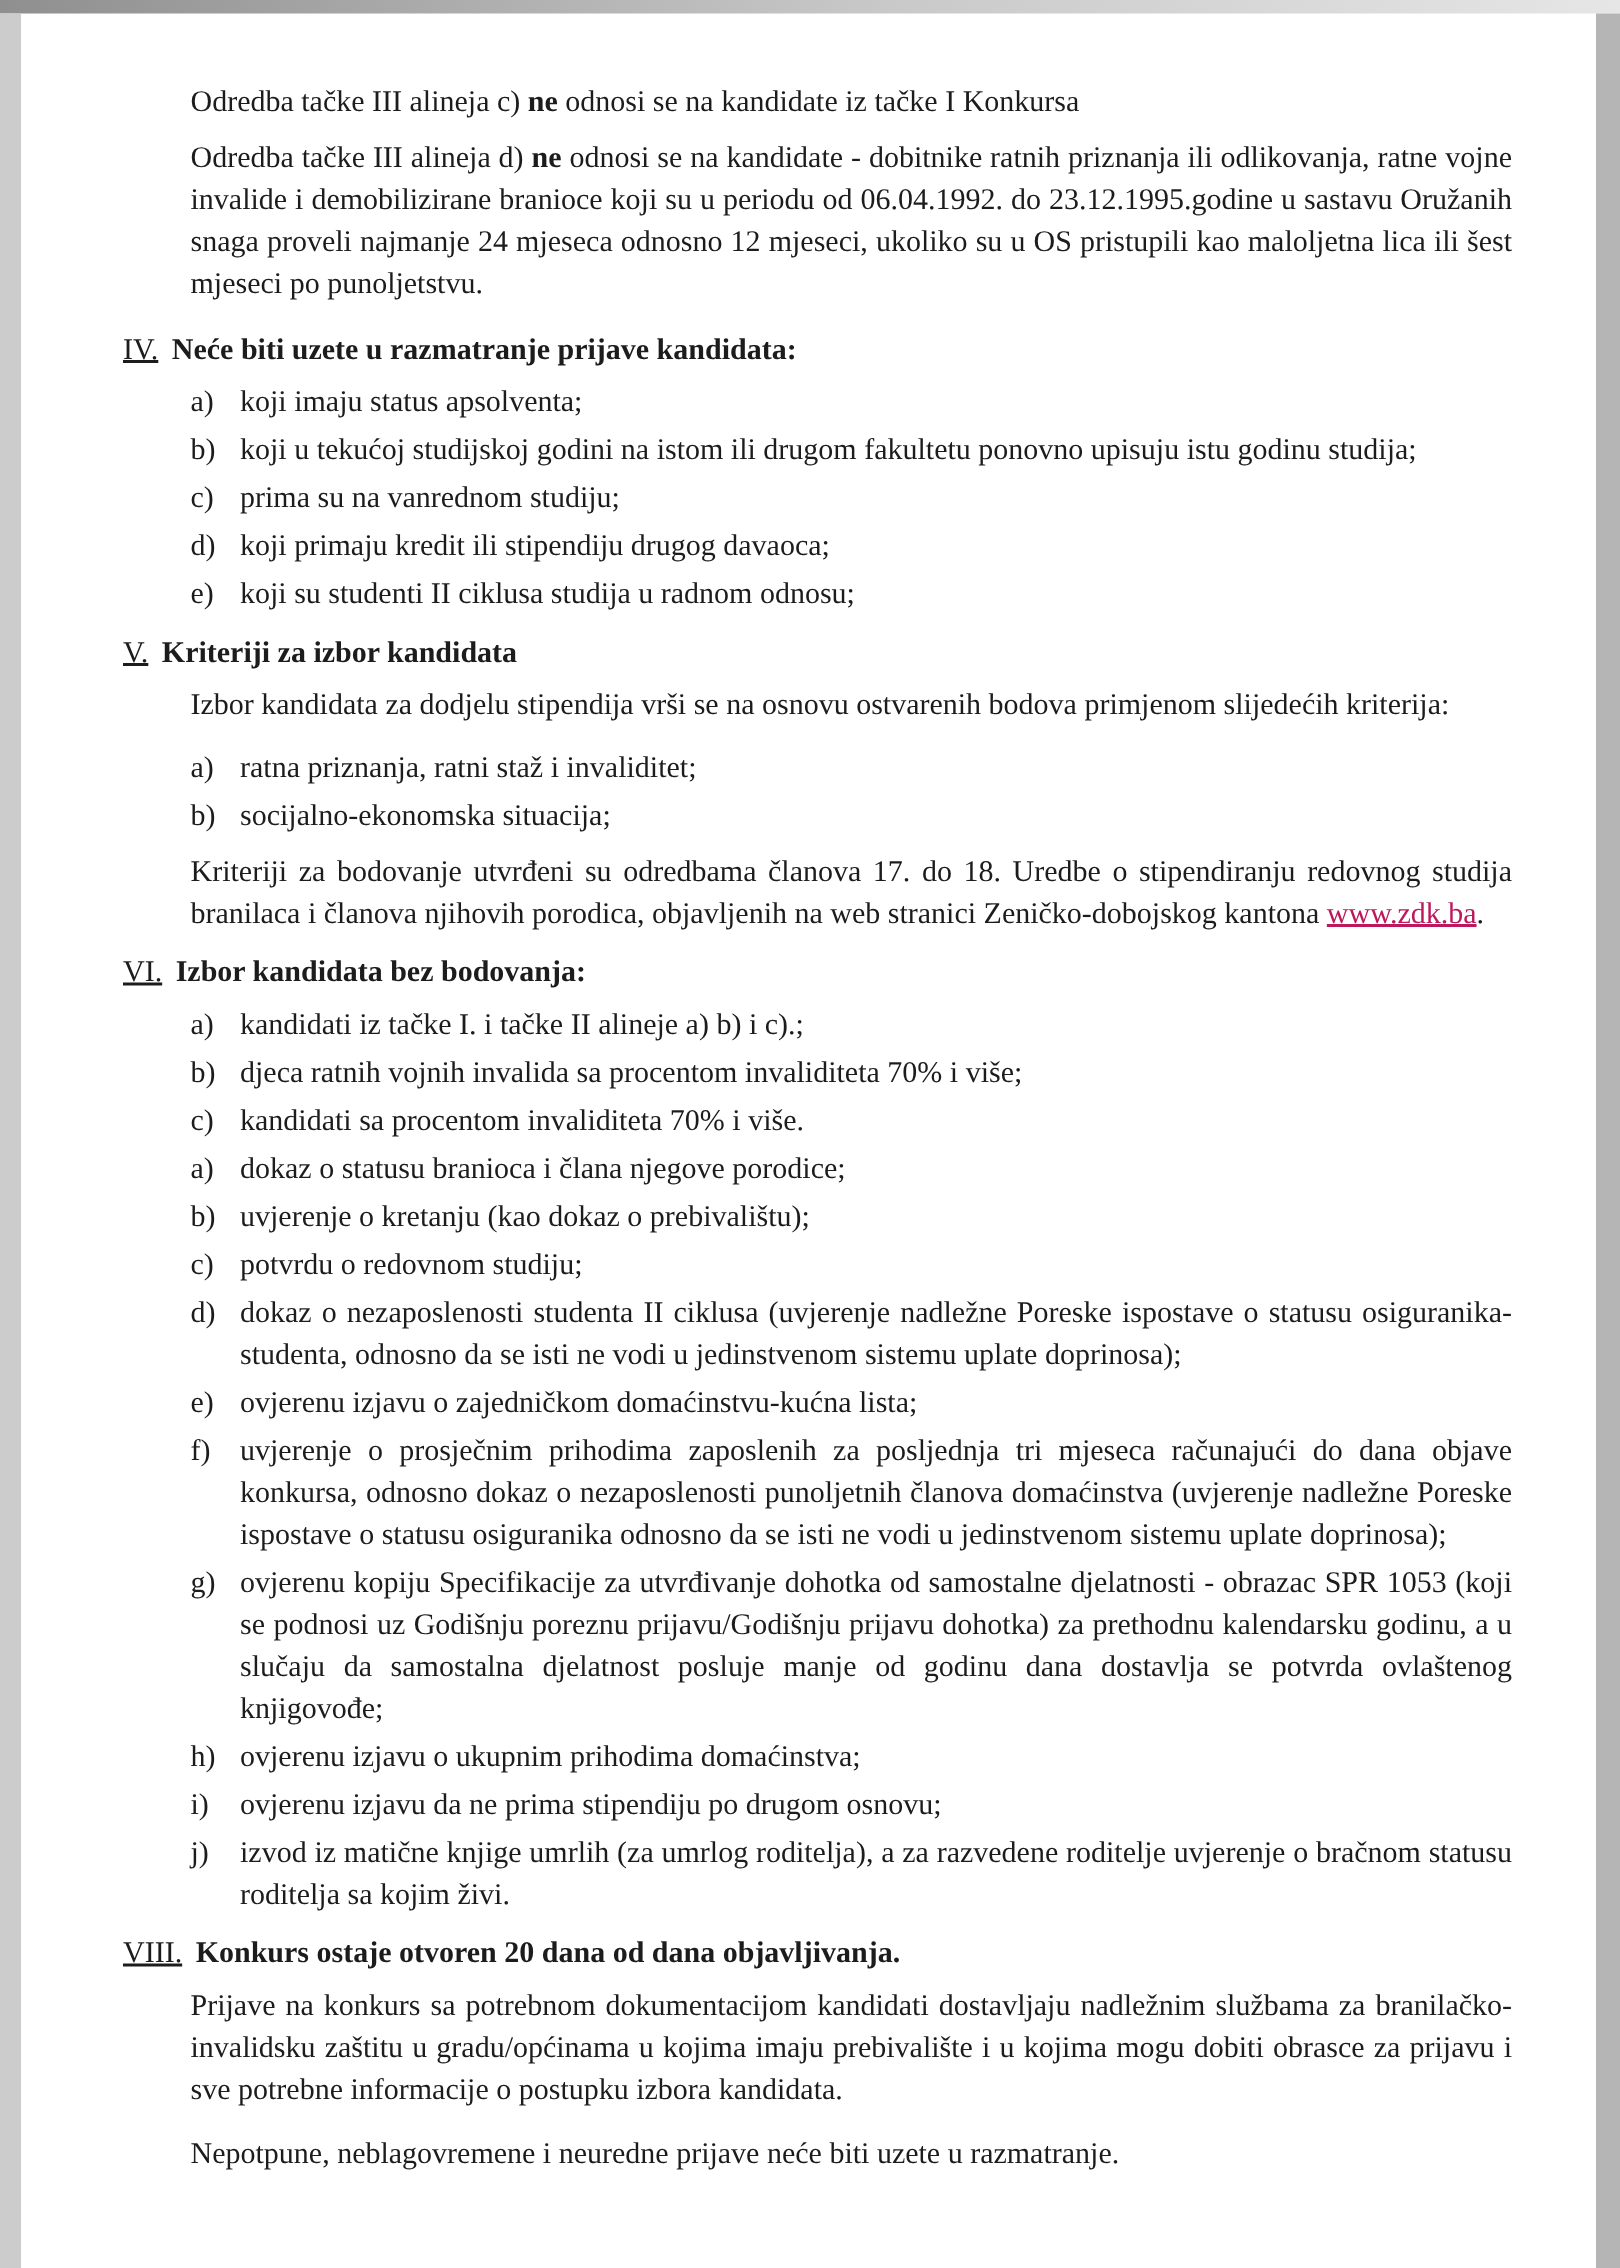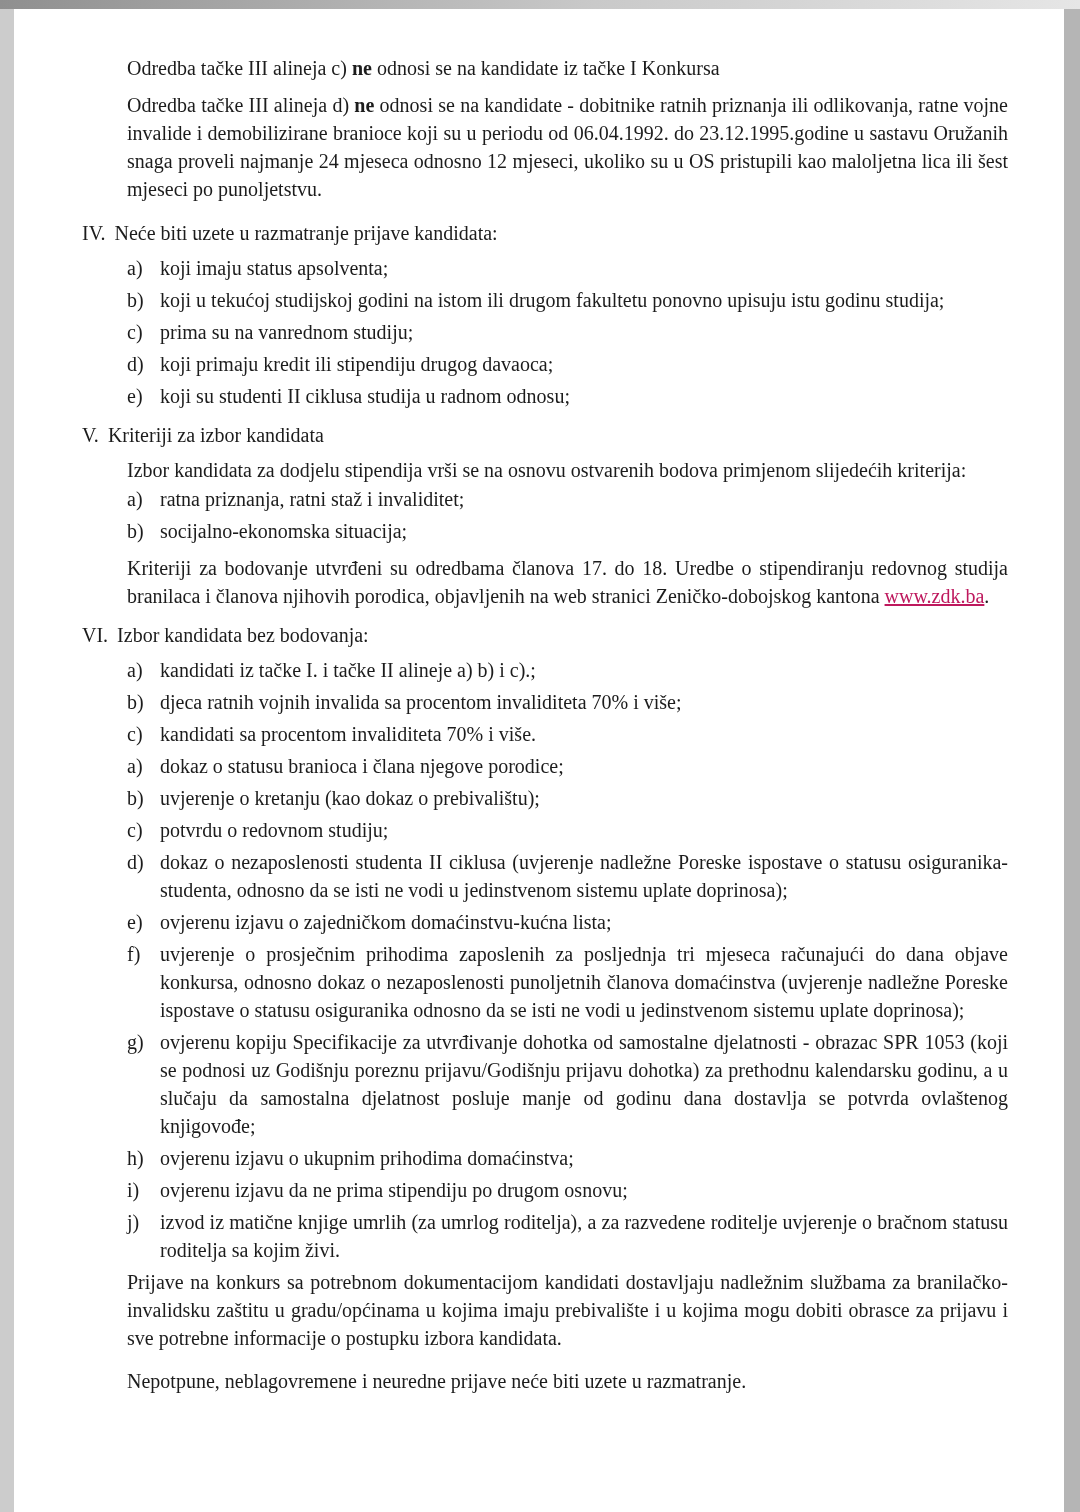--- a/index.html
+++ b/index.html
@@ -24,27 +24,27 @@
     font-size:20px;
     line-height:28px;
     overflow:hidden;
   }
   p{margin:0;}
   .just{text-align:justify;}
   .b{font-weight:700;}
   .para1{margin-bottom:9px;}
   .para2{margin-bottom:16px;}
   .heading{margin:11px 0 7px -45px;}
-  .heading .num{font-weight:400;margin-right:9px;}
-  .heading .ttl{font-weight:400;}
+  .heading .num{font-weight:400;margin-right:9px;text-decoration:underline;}
+  .heading .ttl{font-weight:700;}
   .items{margin:0;}
   .item{display:flex;margin-bottom:4px;}
   .item .ltr{flex:0 0 33px;}
   .item .txt{flex:1 1 auto;text-align:justify;}
-  .v-intro{margin-bottom:1px;font-family:Liberation Serif, serif;}
+  .v-intro{margin-bottom:14px;font-family:Liberation Serif, serif;}
   .note{margin-top:9px;}
   .link{color:#be185d;text-decoration:underline;cursor:pointer;}
   .viii-para{margin-bottom:15px;}
   .closing{font-weight:400;}
 </style>
 </head>
 <body>
 
 <div class="edge top"></div>
 <div class="edge left"></div>
@@ -152,16 +152,19 @@
     <div class="item">
         <span class="ltr">i)</span>
         <span class="txt">ovjerenu izjavu da ne prima stipendiju po drugom osnovu;</span>
       </div>
     <div class="item">
         <span class="ltr">j)</span>
         <span class="txt">izvod iz matične knjige umrlih (za umrlog roditelja), a za razvedene roditelje uvjerenje o bračnom statusu roditelja sa kojim živi.</span>
       </div>
   </div>
 
+  <div class="heading">
+    <span class="num">VIII.</span><span class="ttl">Konkurs ostaje otvoren 20 dana od dana objavljivanja.</span>
+  </div>
   <p class="viii-para just">Prijave na konkurs sa potrebnom dokumentacijom kandidati dostavljaju nadležnim službama za branilačko-invalidsku zaštitu u gradu/općinama u kojima imaju prebivalište i u kojima mogu dobiti obrasce za prijavu i sve potrebne informacije o postupku izbora kandidata.</p>
   <p class="closing">Nepotpune, neblagovremene i neuredne prijave neće biti uzete u razmatranje.</p>
 
 </div>
 
 </body></html>

